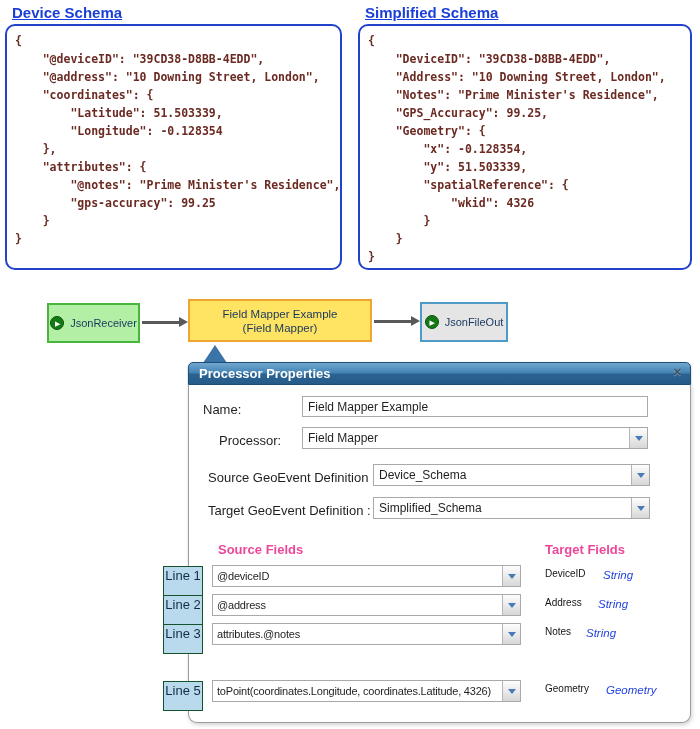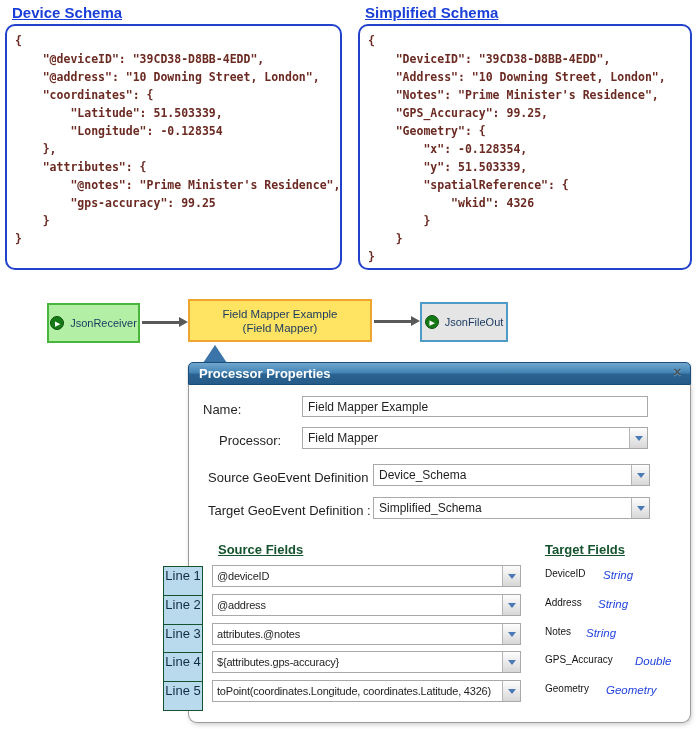--- a/index.html
+++ b/index.html
@@ -85,21 +85,21 @@
   .combo-btn{
     width:18px; flex:0 0 auto; border-left:1px solid #b5b5b5;
     background:linear-gradient(#fdfdfd, #e9e9e9 55%, #d7d7d7);
     display:flex; align-items:center; justify-content:center; cursor:pointer;
   }
   .combo-btn i{
     width:0; height:0; border-left:4px solid transparent; border-right:4px solid transparent;
     border-top:5px solid #4a7ab5;
   }
 
-  .section-header{ position:absolute; font-size:13px; font-weight:bold; color:#14532d;text-decoration:underline; }
+  .section-header{ position:absolute; font-size:13px; font-weight:bold; color:#ec4899; }
 
   .map-row{ position:absolute; left:0; height:21px; width:100%; }
   .line-badge{
     position:absolute; left:-25px; top:0; width:40px; height:30px;
     background:#b9d9ec; border:1px solid #14532d;
     font-size:13px; color:#122c44; text-align:center; line-height:17px; z-index:2;
   }
   .src-combo{ left:24px; top:-1px; width:309px; }
   .src-combo input{
     flex:1; border:none; outline:none; font-family:"Liberation Sans", sans-serif;
@@ -231,31 +231,20 @@
     <div class="combo src-combo">
       <input value="attributes.@notes" style="">
       <div class="combo-btn">
           <i></i>
         </div>
     </div>
     <div class="tgt-name">Notes</div>
     <div class="tgt-type" style="left:398px;">String</div>
   </div>
 
-  <div class="map-row" style="top:290px;">
-    <div class="line-badge">Line 4</div>
-    <div class="combo src-combo">
-      <input value="${attributes.gps-accuracy}" style="">
-      <div class="combo-btn">
-          <i></i>
-        </div>
-    </div>
-    <div class="tgt-name">GPS_Accuracy</div>
-    <div class="tgt-type" style="left:447px;">Double</div>
-  </div>
 
   <div class="map-row" style="top:319px;">
     <div class="line-badge">Line 5</div>
     <div class="combo src-combo">
       <input value="toPoint(coordinates.Longitude, coordinates.Latitude, 4326)" style="">
       <div class="combo-btn">
           <i></i>
         </div>
     </div>
     <div class="tgt-name">Geometry</div>

